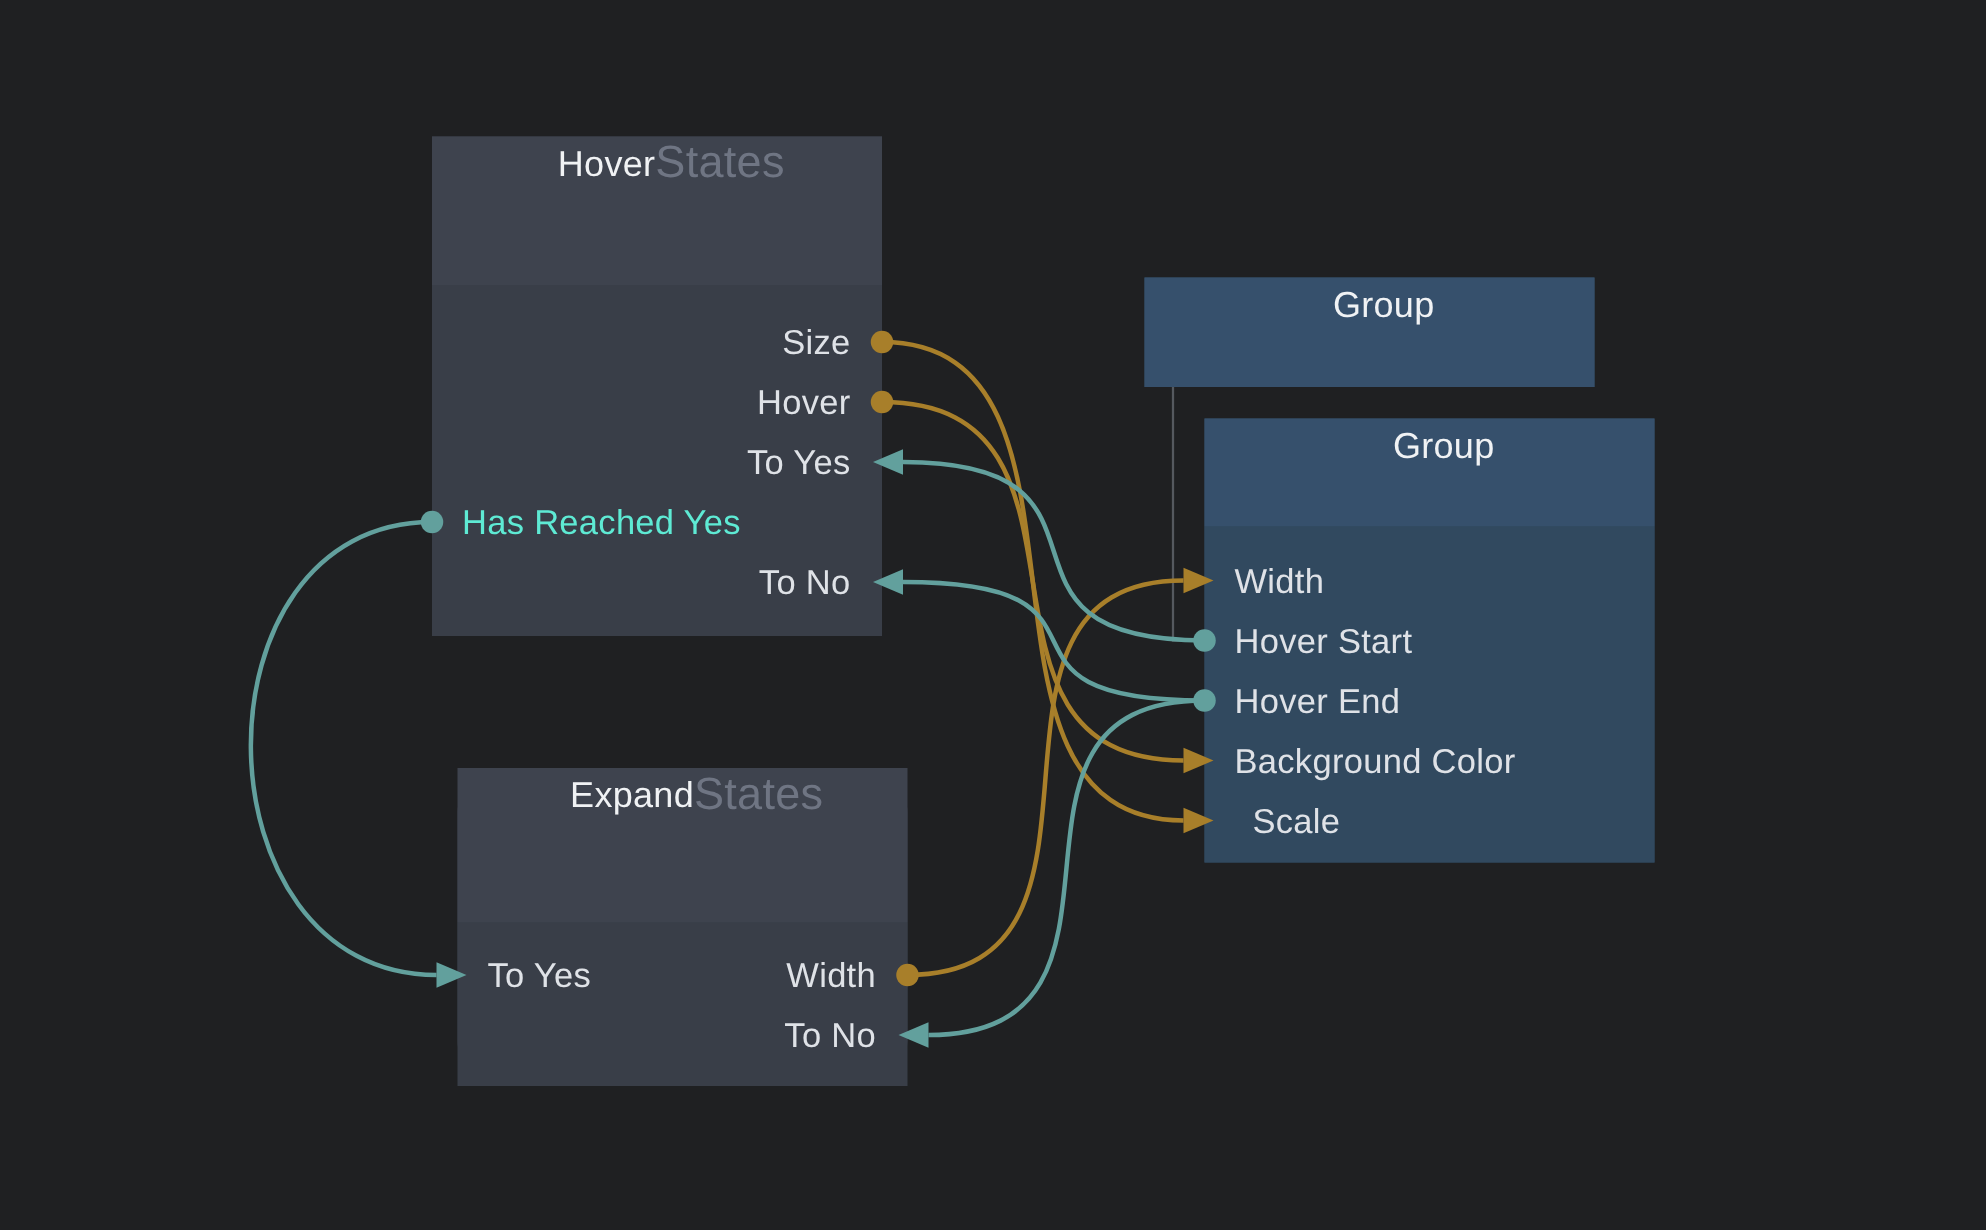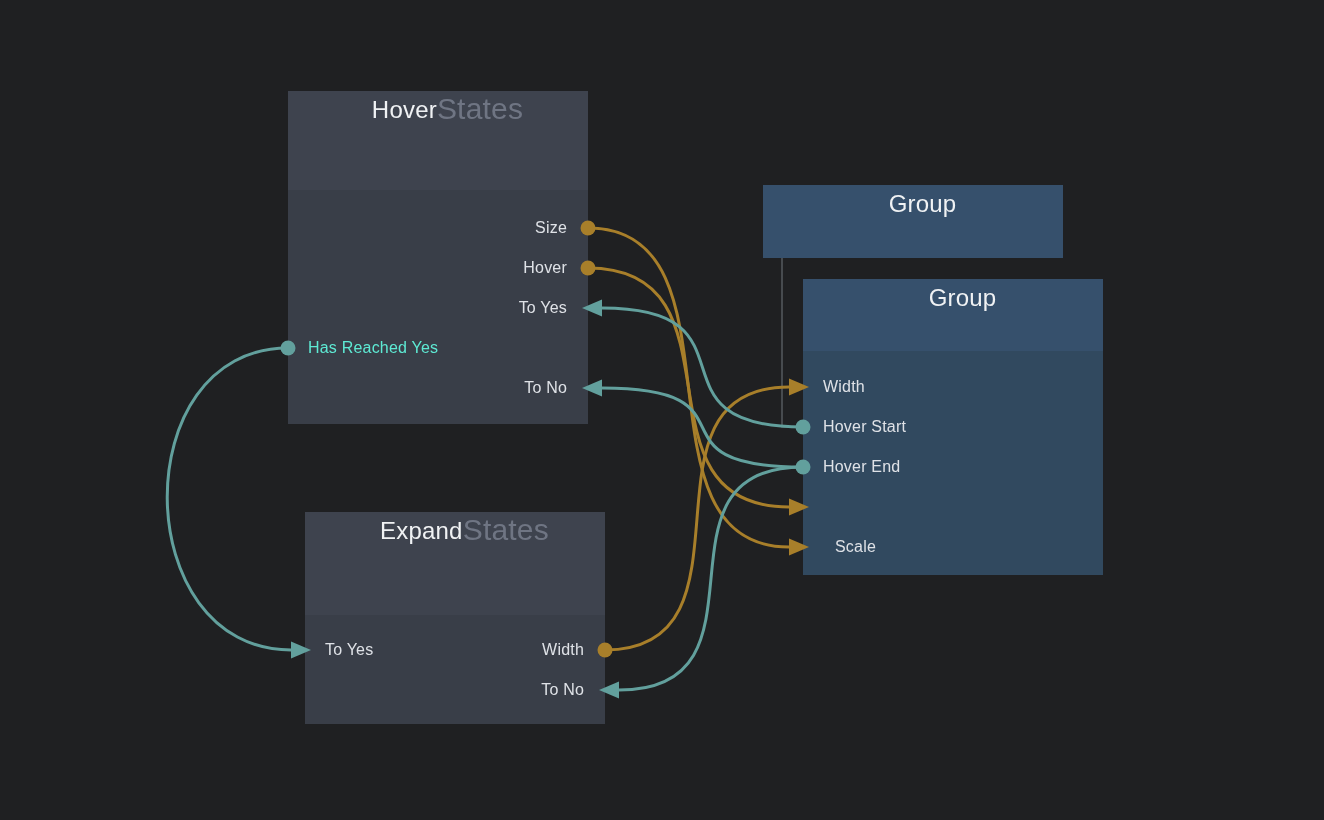--- a/index.html
+++ b/index.html
@@ -45,21 +45,21 @@
   .port-row {
     position: absolute;
     left: 0; right: 0;
     height: 40px;
     display: flex;
     align-items: center;
   }
   .port-row.side-left  { justify-content: flex-start; padding-left: 20px; }
   .port-row.side-right { justify-content: flex-end;  padding-right: 21px; }
   .port-label {
-    font-size: 16px;
+    font-size: 23px;
     letter-spacing: 0.2px;
     white-space: nowrap;
   }
   #wire-layer {
     position: absolute;
     left: 0; top: 0;
     pointer-events: none;
   }
   #wire-layer path, #wire-layer circle, #wire-layer polygon, #wire-layer polyline {
     pointer-events: auto;
@@ -103,20 +103,23 @@
       <div class="node-body" style="top: 72px; background: rgb(49, 73, 95);"></div>
       <div class="port-row side-left" style="top: 88px;">
         <span class="port-label" style="color: rgb(223, 226, 231);">Width</span>
       </div>
       <div class="port-row side-left" style="top: 128px;">
         <span class="port-label" style="color: rgb(223, 226, 231);">Hover Start</span>
       </div>
       <div class="port-row side-left" style="top: 168px;">
         <span class="port-label" style="color: rgb(223, 226, 231);">Hover End</span>
       </div>
+      <div class="port-row side-left" style="top: 208px;">
+        <span class="port-label" style="color: rgb(223, 226, 231);">Background Color</span>
+      </div>
       <div class="port-row side-left" style="top: 248px; padding-left: 32px;">
         <span class="port-label" style="color: rgb(223, 226, 231);">Scale</span>
       </div>
     </div>
     <div class="node" style="left: 305px; top: 512px; width: 300px; height: 212px; background: rgb(57, 62, 72); border-radius: 30px;">
       <div class="node-header" style="height: 103px; background: rgb(62, 67, 78);">
         <div class="node-title" style="color: rgb(240, 242, 244);">Expand</div>
         <div class="node-subtitle" style="color: rgb(111, 117, 131);">States</div>
       </div>
       <div class="node-body" style="top: 103px; background: rgb(57, 62, 72);"></div>

